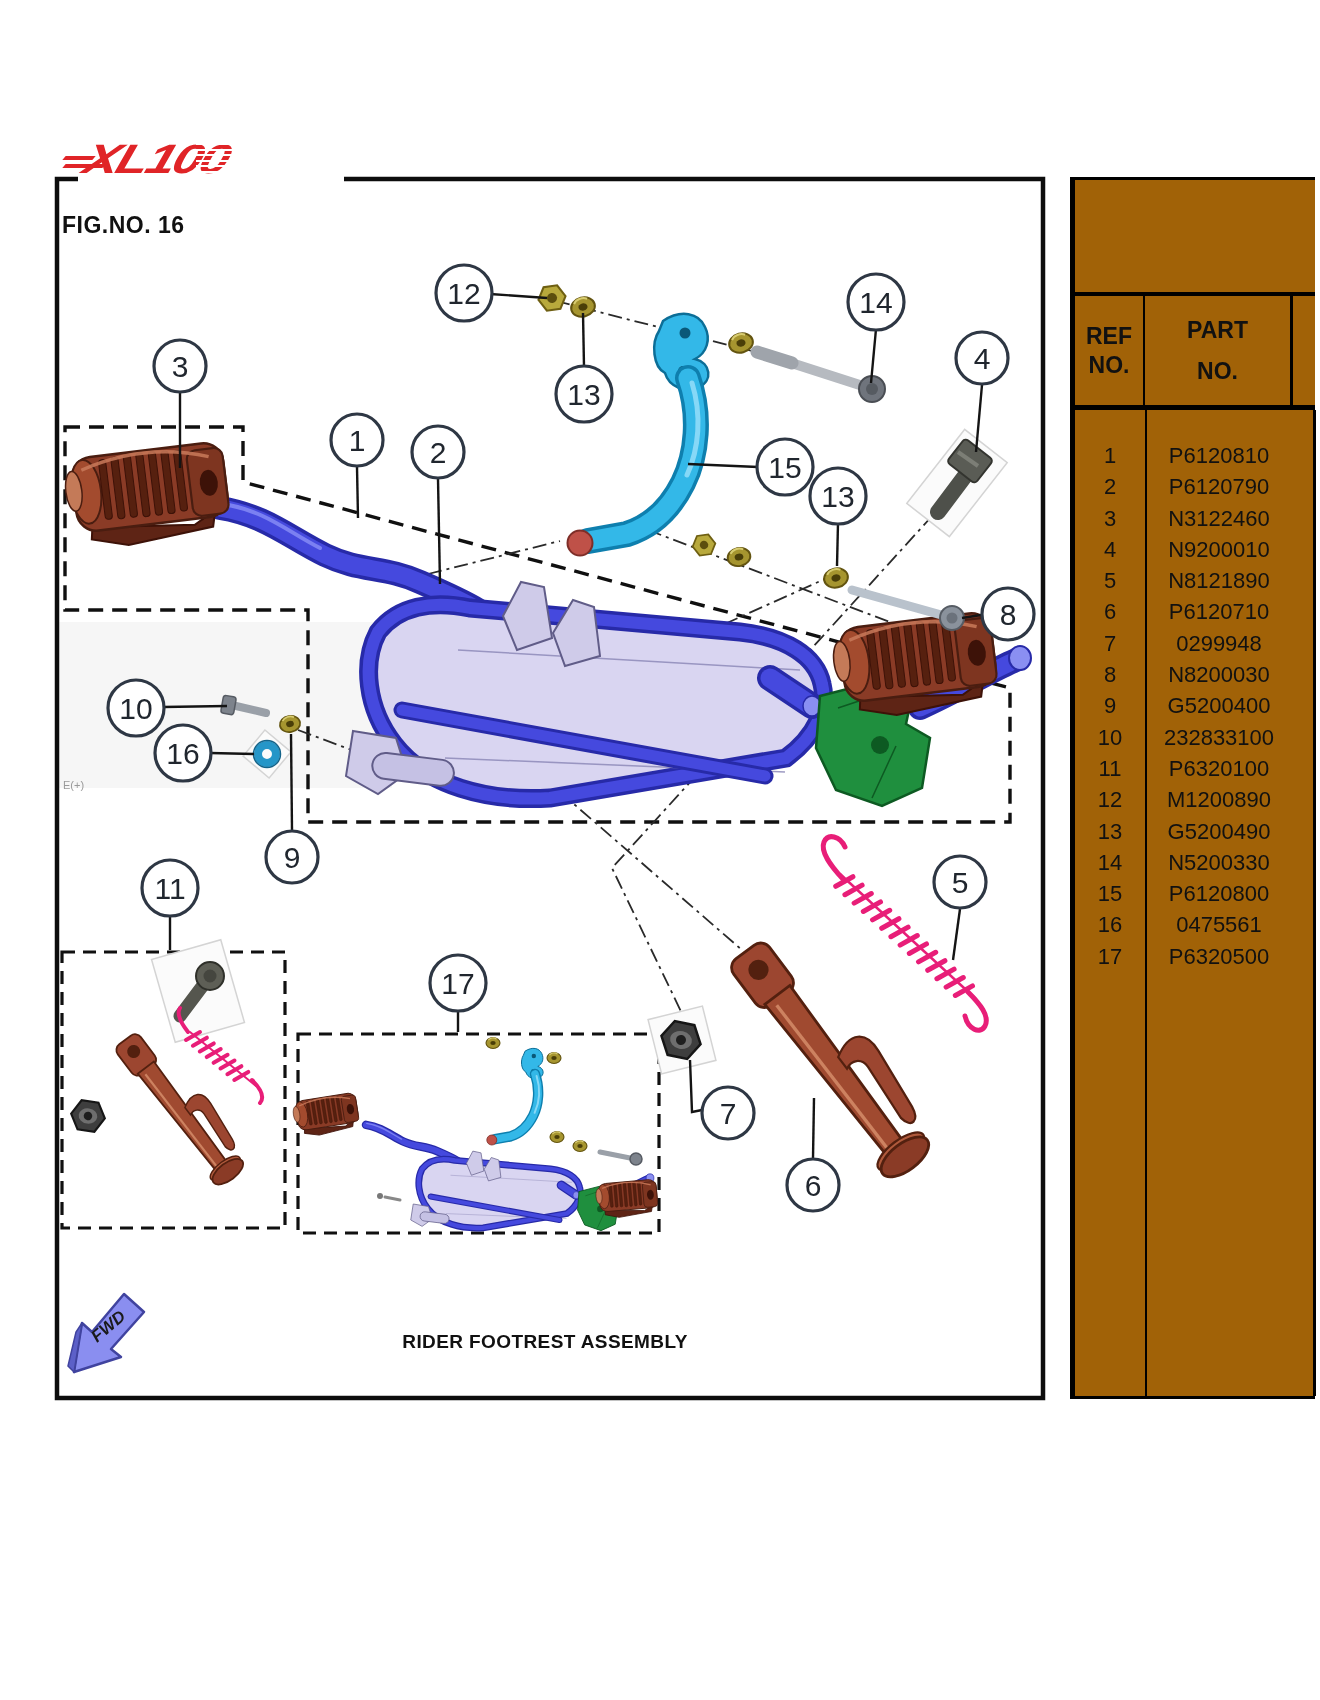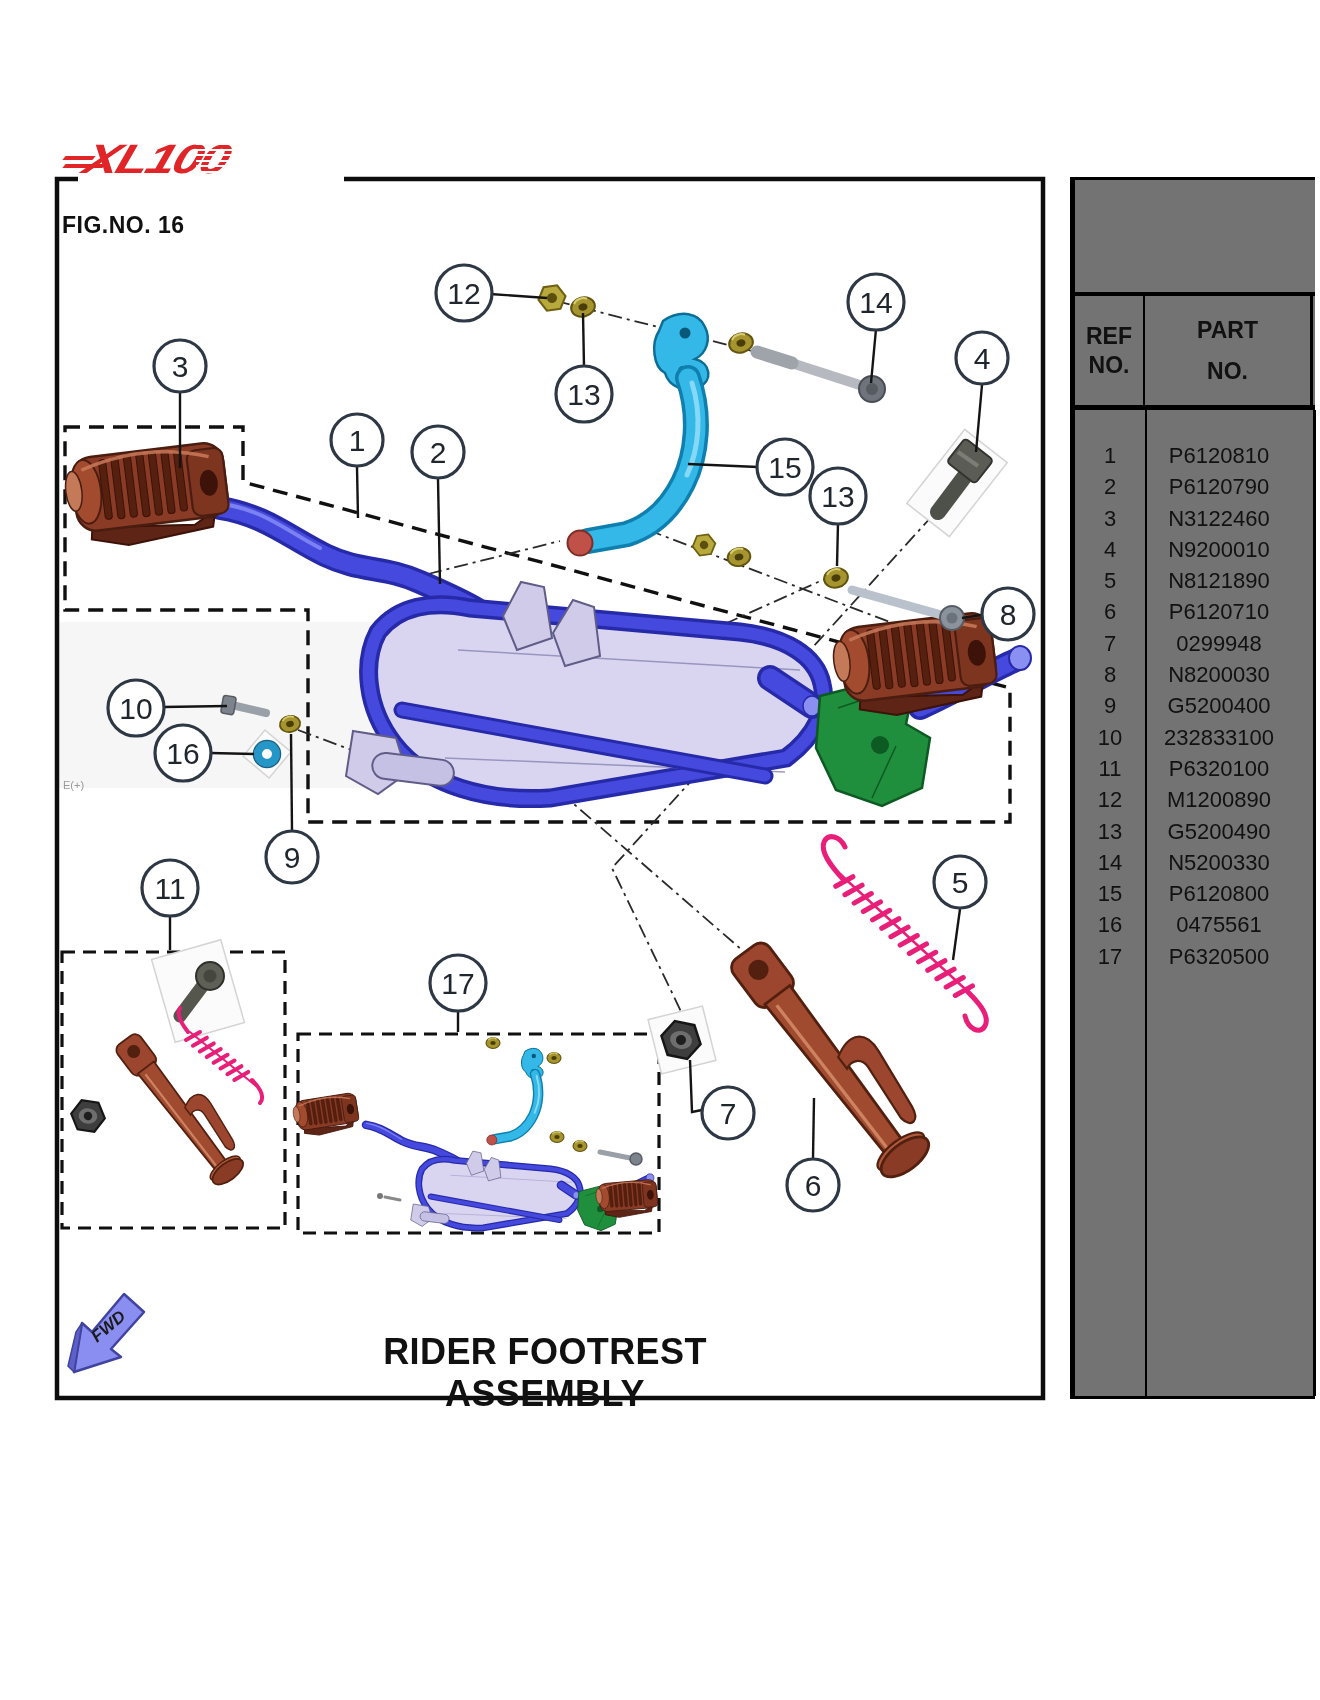--- a/index.html
+++ b/index.html
@@ -13,32 +13,32 @@
   .logo-text{display:inline-block;transform:skewX(-18deg) scaleX(1.28);transform-origin:left bottom;
              font-weight:bold;font-style:italic;font-size:41px;line-height:46px;letter-spacing:-2px;
              color:#e02427;white-space:nowrap;}
   .logo-stripes{position:absolute;left:118px;top:4px;right:6px;bottom:6px;
       background:repeating-linear-gradient(180deg,rgba(255,255,255,0) 0 3.5px,#fff 3.5px 5.5px);}
   .logo-slash{position:absolute;left:-14px;top:20px;width:30px;height:4px;background:#e02427;
       transform:skewX(-40deg);}
   .logo-slash.s2{top:28px;width:40px;}
 
   .fig-label{left:62px;top:212px;font-size:23px;font-weight:bold;letter-spacing:.5px;}
-  .title{left:300px;top:1331px;width:490px;text-align:center;font-size:36px;font-weight:bold;letter-spacing:.4px;}
+  .title{left:300px;top:1331px;width:490px;text-align:center;font-size:19px;font-weight:bold;letter-spacing:.4px;}
   .watermark{left:63px;top:779px;font-size:11px;color:#9a9a9a;}
 
   
   .ptable{left:1070px;top:177px;width:245px;height:1222px;border-left:5px solid #000;
-          border-top:3px solid #000;border-bottom:3px solid #000;box-sizing:border-box;background:#737373;}
+          border-top:3px solid #000;border-bottom:3px solid #000;box-sizing:border-box;background:#a16207;}
   .t-head-empty{height:116px;border-bottom:4px solid #000;box-sizing:border-box;}
   .t-col-head{display:flex;height:114px;border-bottom:5px solid #000;box-sizing:border-box;
               font-weight:bold;font-size:23px;text-align:center;}
   .t-col-head .c1{width:70px;border-right:2px solid #000;box-sizing:border-box;
                   display:flex;flex-direction:column;justify-content:center;gap:2px;}
-  .t-col-head .c2{width:168px;border-right:3px solid #000;box-sizing:border-box;
+  .t-col-head .c2{width:148px;border-right:3px solid #000;box-sizing:border-box;
                   display:flex;flex-direction:column;justify-content:center;gap:14px;}
   .t-rows{padding-top:30px;}
   .t-row{display:flex;height:31.3px;font-size:22px;}
   .t-row .rc{width:70px;text-align:center;line-height:31.3px;}
   .t-row .pc{width:148px;text-align:center;line-height:31.3px;}
   .t-colline{position:absolute;left:70px;top:230px;bottom:0;width:2px;background:#000;}
   .t-colline2{position:absolute;left:238px;top:230px;bottom:0;width:3px;background:#000;}
 </style>
 </head>
 <body>

